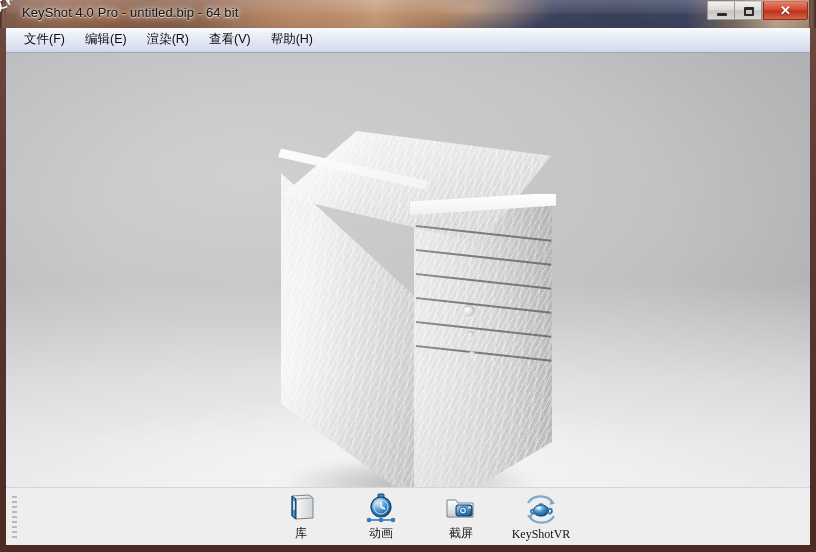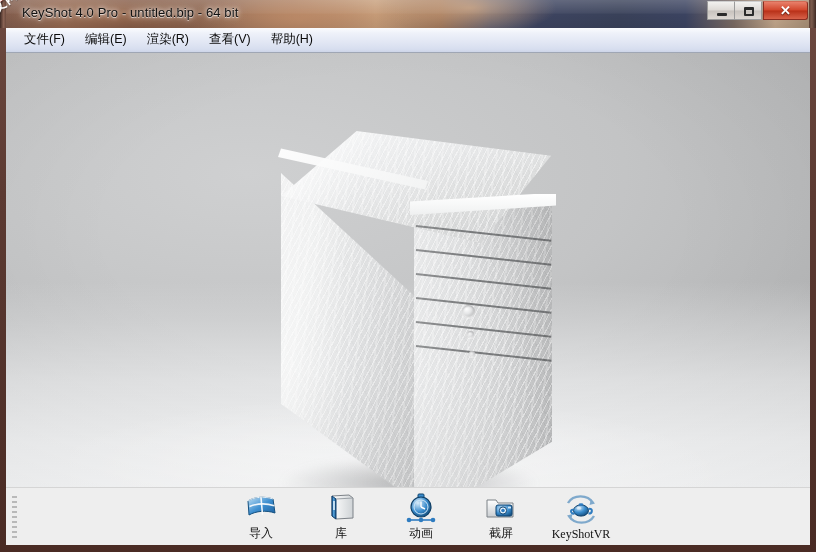--- a/index.html
+++ b/index.html
@@ -376,38 +376,20 @@
 
     </div>
 
     <div class="vignette"></div>
   </div>
 
   <div id="toolbar">
     <div class="grip"></div>
     <div class="tb-items">
 
-      <div class="tb-item">
-        <div class="tb-icon">
-          <svg viewBox="0 0 34 32" width="34" height="32">
-            <defs>
-              <linearGradient id="gBlue" x1="0" y1="0" x2="1" y2="1">
-                <stop offset="0" stop-color="#bfe0f5"></stop>
-                  <stop offset=".5" stop-color="#3e8fd0"></stop>
-                  <stop offset="1" stop-color="#1c5f9e"></stop>
-              </linearGradient>
-            </defs>
-            <path d="M4 9 C10 5, 20 4, 29 7 L31 21 C22 18, 12 19, 5 23 Z" fill="url(#gBlue)" stroke="#14507f" stroke-width="1"></path>
-            <path d="M17 5.5 L18.5 22.6" stroke="#ffffff" stroke-width="1.6" fill="none" opacity=".9"></path>
-            <path d="M5.5 14.5 C13 11.5, 22 11, 30.4 13.8" stroke="#ffffff" stroke-width="1.6" fill="none" opacity=".9"></path>
-            <path d="M4 9 C10 5, 20 4, 29 7" stroke="#e8f4fd" stroke-width="1" fill="none"></path>
-          </svg>
-        </div>
-        <div class="tb-label">导入</div>
-      </div>
 
       <div class="tb-item">
         <div class="tb-icon">
           <svg viewBox="0 0 34 32" width="34" height="32">
             <defs>
               <linearGradient id="gBook" x1="0" y1="0" x2="1" y2="0">
                 <stop offset="0" stop-color="#1d5f9d"></stop>
                   <stop offset=".45" stop-color="#59a8e0"></stop>
                   <stop offset="1" stop-color="#0f4475"></stop>
               </linearGradient>

